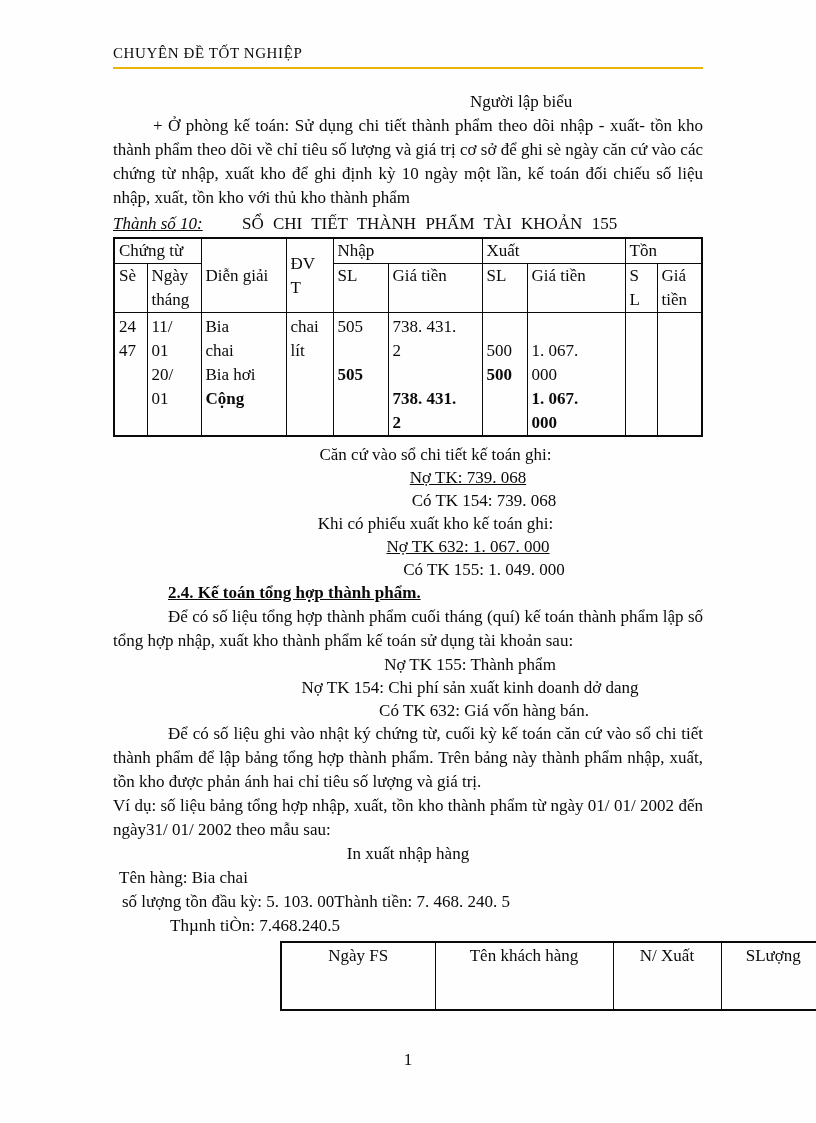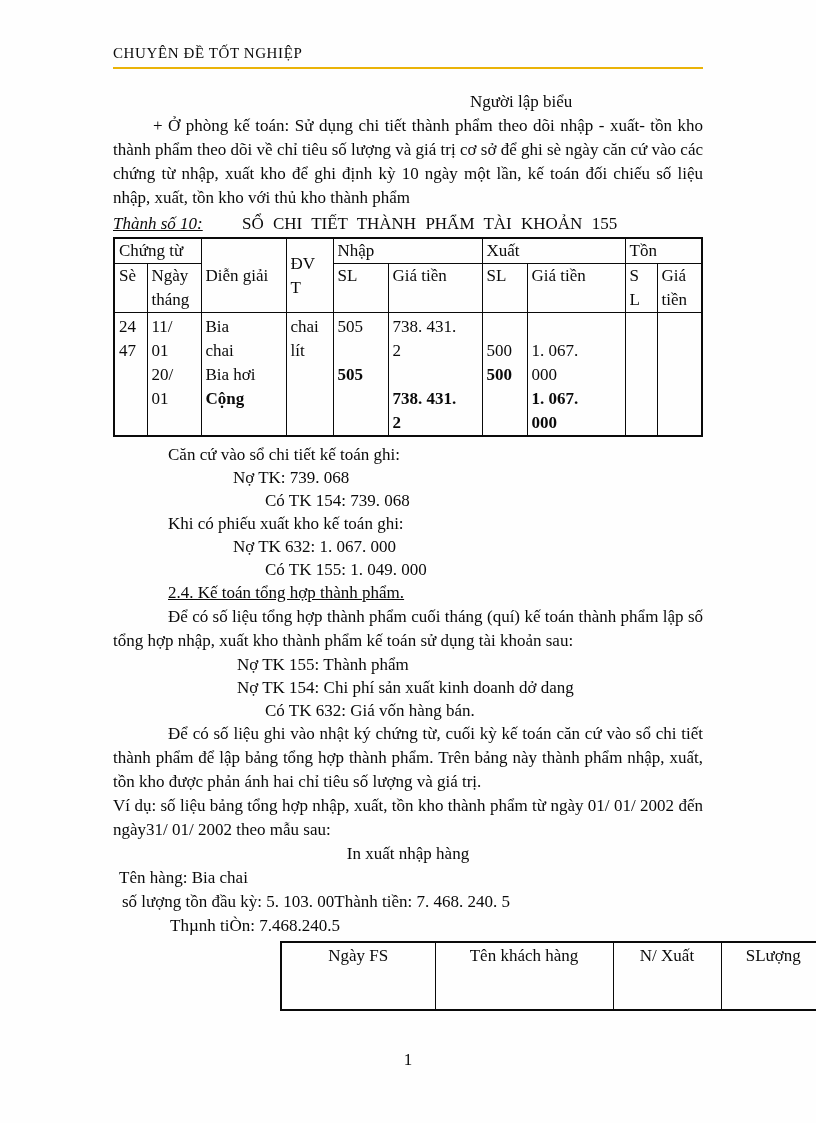--- a/index.html
+++ b/index.html
@@ -44,28 +44,28 @@
   }
   table.detail .h1 { height:22px; line-height:22px; }
   table.detail .h2 td { height:44px; }
   table.detail .vmid { vertical-align:middle; }
   table.detail .body-row td { height:112px; padding-top:2px; }
   .cv { display:block; white-space:pre-line; }
   .cv-total { display:block; white-space:pre-line; font-weight:bold; }
   .gap-top { margin-top:24px; }
 
   .ledger { font-size:17px; line-height:23px; margin-top:6px; }
-  .ledger div, .entries div { line-height:23px; }
+  .ledger div, .entries div { line-height:23px;text-align:center; }
   .ind-1 { padding-left:55px; }
-  .ind-2 { padding-left:120px; }
+  .ind-2 { padding-left:120px;text-decoration:underline; }
   .ind-2b { padding-left:124px; }
   .ind-3 { padding-left:152px; }
 
   .sec-heading {
-    font-size:17px; font-weight:normal; line-height:24px;
+    font-size:17px; font-weight:bold; line-height:24px;
     padding-left:55px; text-decoration:underline;
   }
   .entries { font-size:17px; }
 
   .center-line { text-align:center; font-size:17px; line-height:24px; }
   .plain-line { font-size:17px; line-height:24px; }
   .pl-6 { padding-left:6px; }
   .pl-9 { padding-left:9px; }
   .pl-57 { padding-left:57px; }
 

